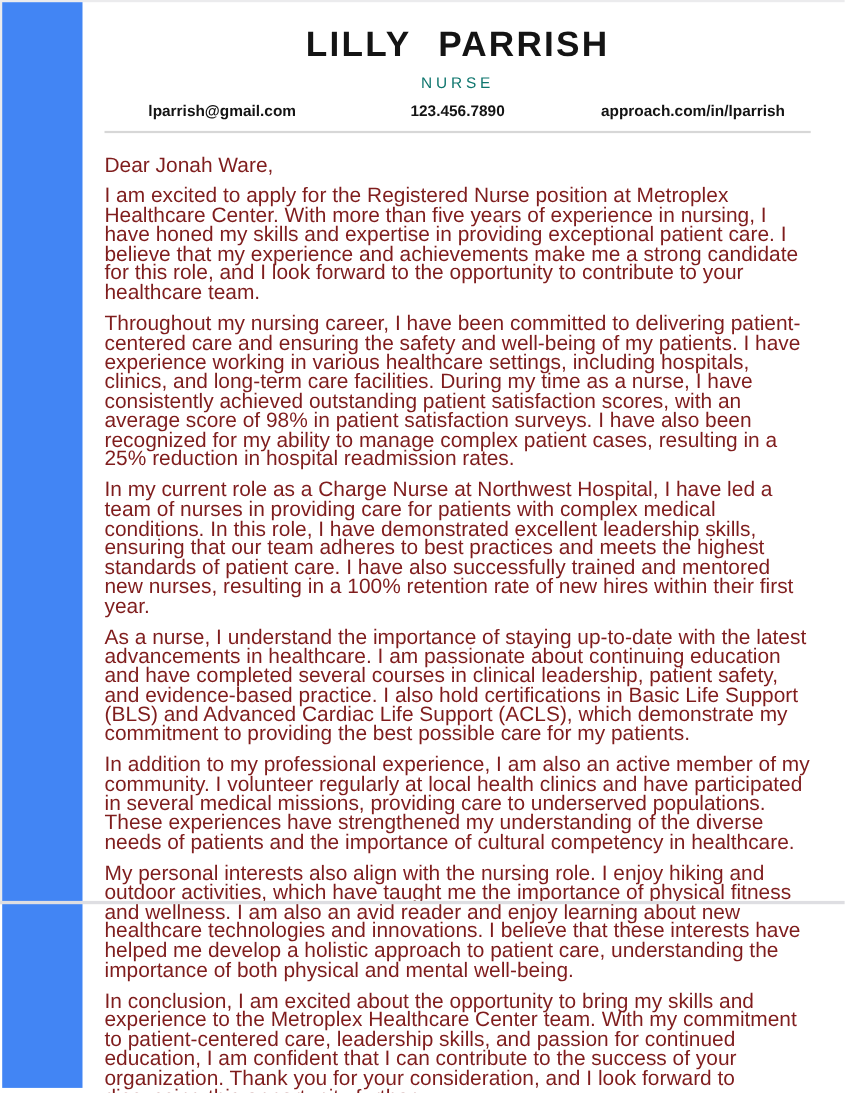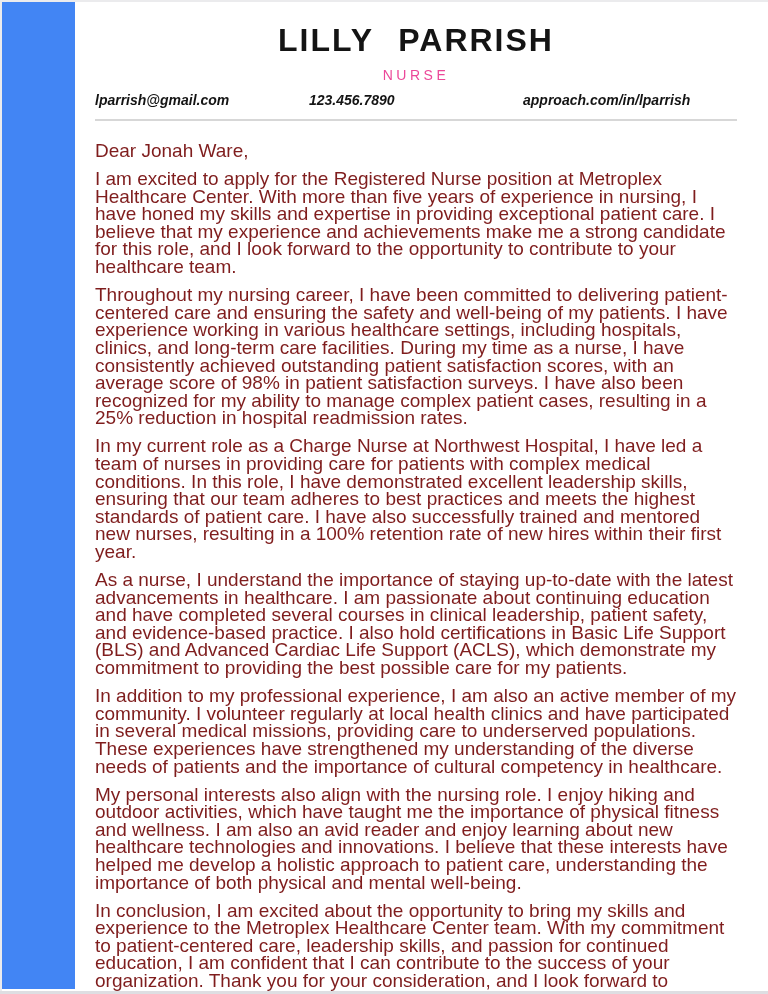--- a/index.html
+++ b/index.html
@@ -4,21 +4,21 @@
 <style>
   html, body { margin: 0; padding: 0; }
   body {
     width: 768px; height: 994px;
     background: #ffffff;
     font-family: "Liberation Sans", "DejaVu Sans", sans-serif;
     overflow: hidden;
   }
   .page {
     position: relative;
-    width: 768px; height: 994px;
+    width: 768px; height: 822px;
     background: #ffffff;
   }
   .edge-top    { position: absolute; top: 0; left: 0; right: 0; height: 2px; background: #ebebed; }
   .edge-left   { position: absolute; top: 0; left: 0; bottom: 0; width: 2px; background: #ebebed; }
   .edge-bottom { position: absolute; bottom: 0; left: 0; right: 0; height: 3px; background: #dedee2; }
   .sidebar {
     position: absolute;
     left: 2px; top: 2px;
     width: 73px; height: 987px;
   }
@@ -34,31 +34,31 @@
     font-weight: bold;
     letter-spacing: 2px;
     word-spacing: 14px;
     color: #141414;
   }
   .job-title {
     margin-top: 12px;
     font-size: 14px;
     line-height: 14px;
     letter-spacing: 3.5px;
-    color: #ec4899;
+    color: #0f766e;
   }
   .contact-row {
     display: flex;
     margin-top: 11px;
     font-size: 14px;
     line-height: 14px;
     font-weight: bold;
     color: #141414;
   }
-  .contact-item { flex: 1; text-align: left; white-space: nowrap; font-style: italic; }
+  .contact-item { flex: 1; text-align: center; white-space: nowrap; }
   .divider {
     margin-top: 12px;
     height: 2px;
     background: #d7d7d7;
   }
   .letter-body {
     margin-top: 21px;
     font-size: 19px;
     line-height: 17.6px;
     color: #7f1d1d;

